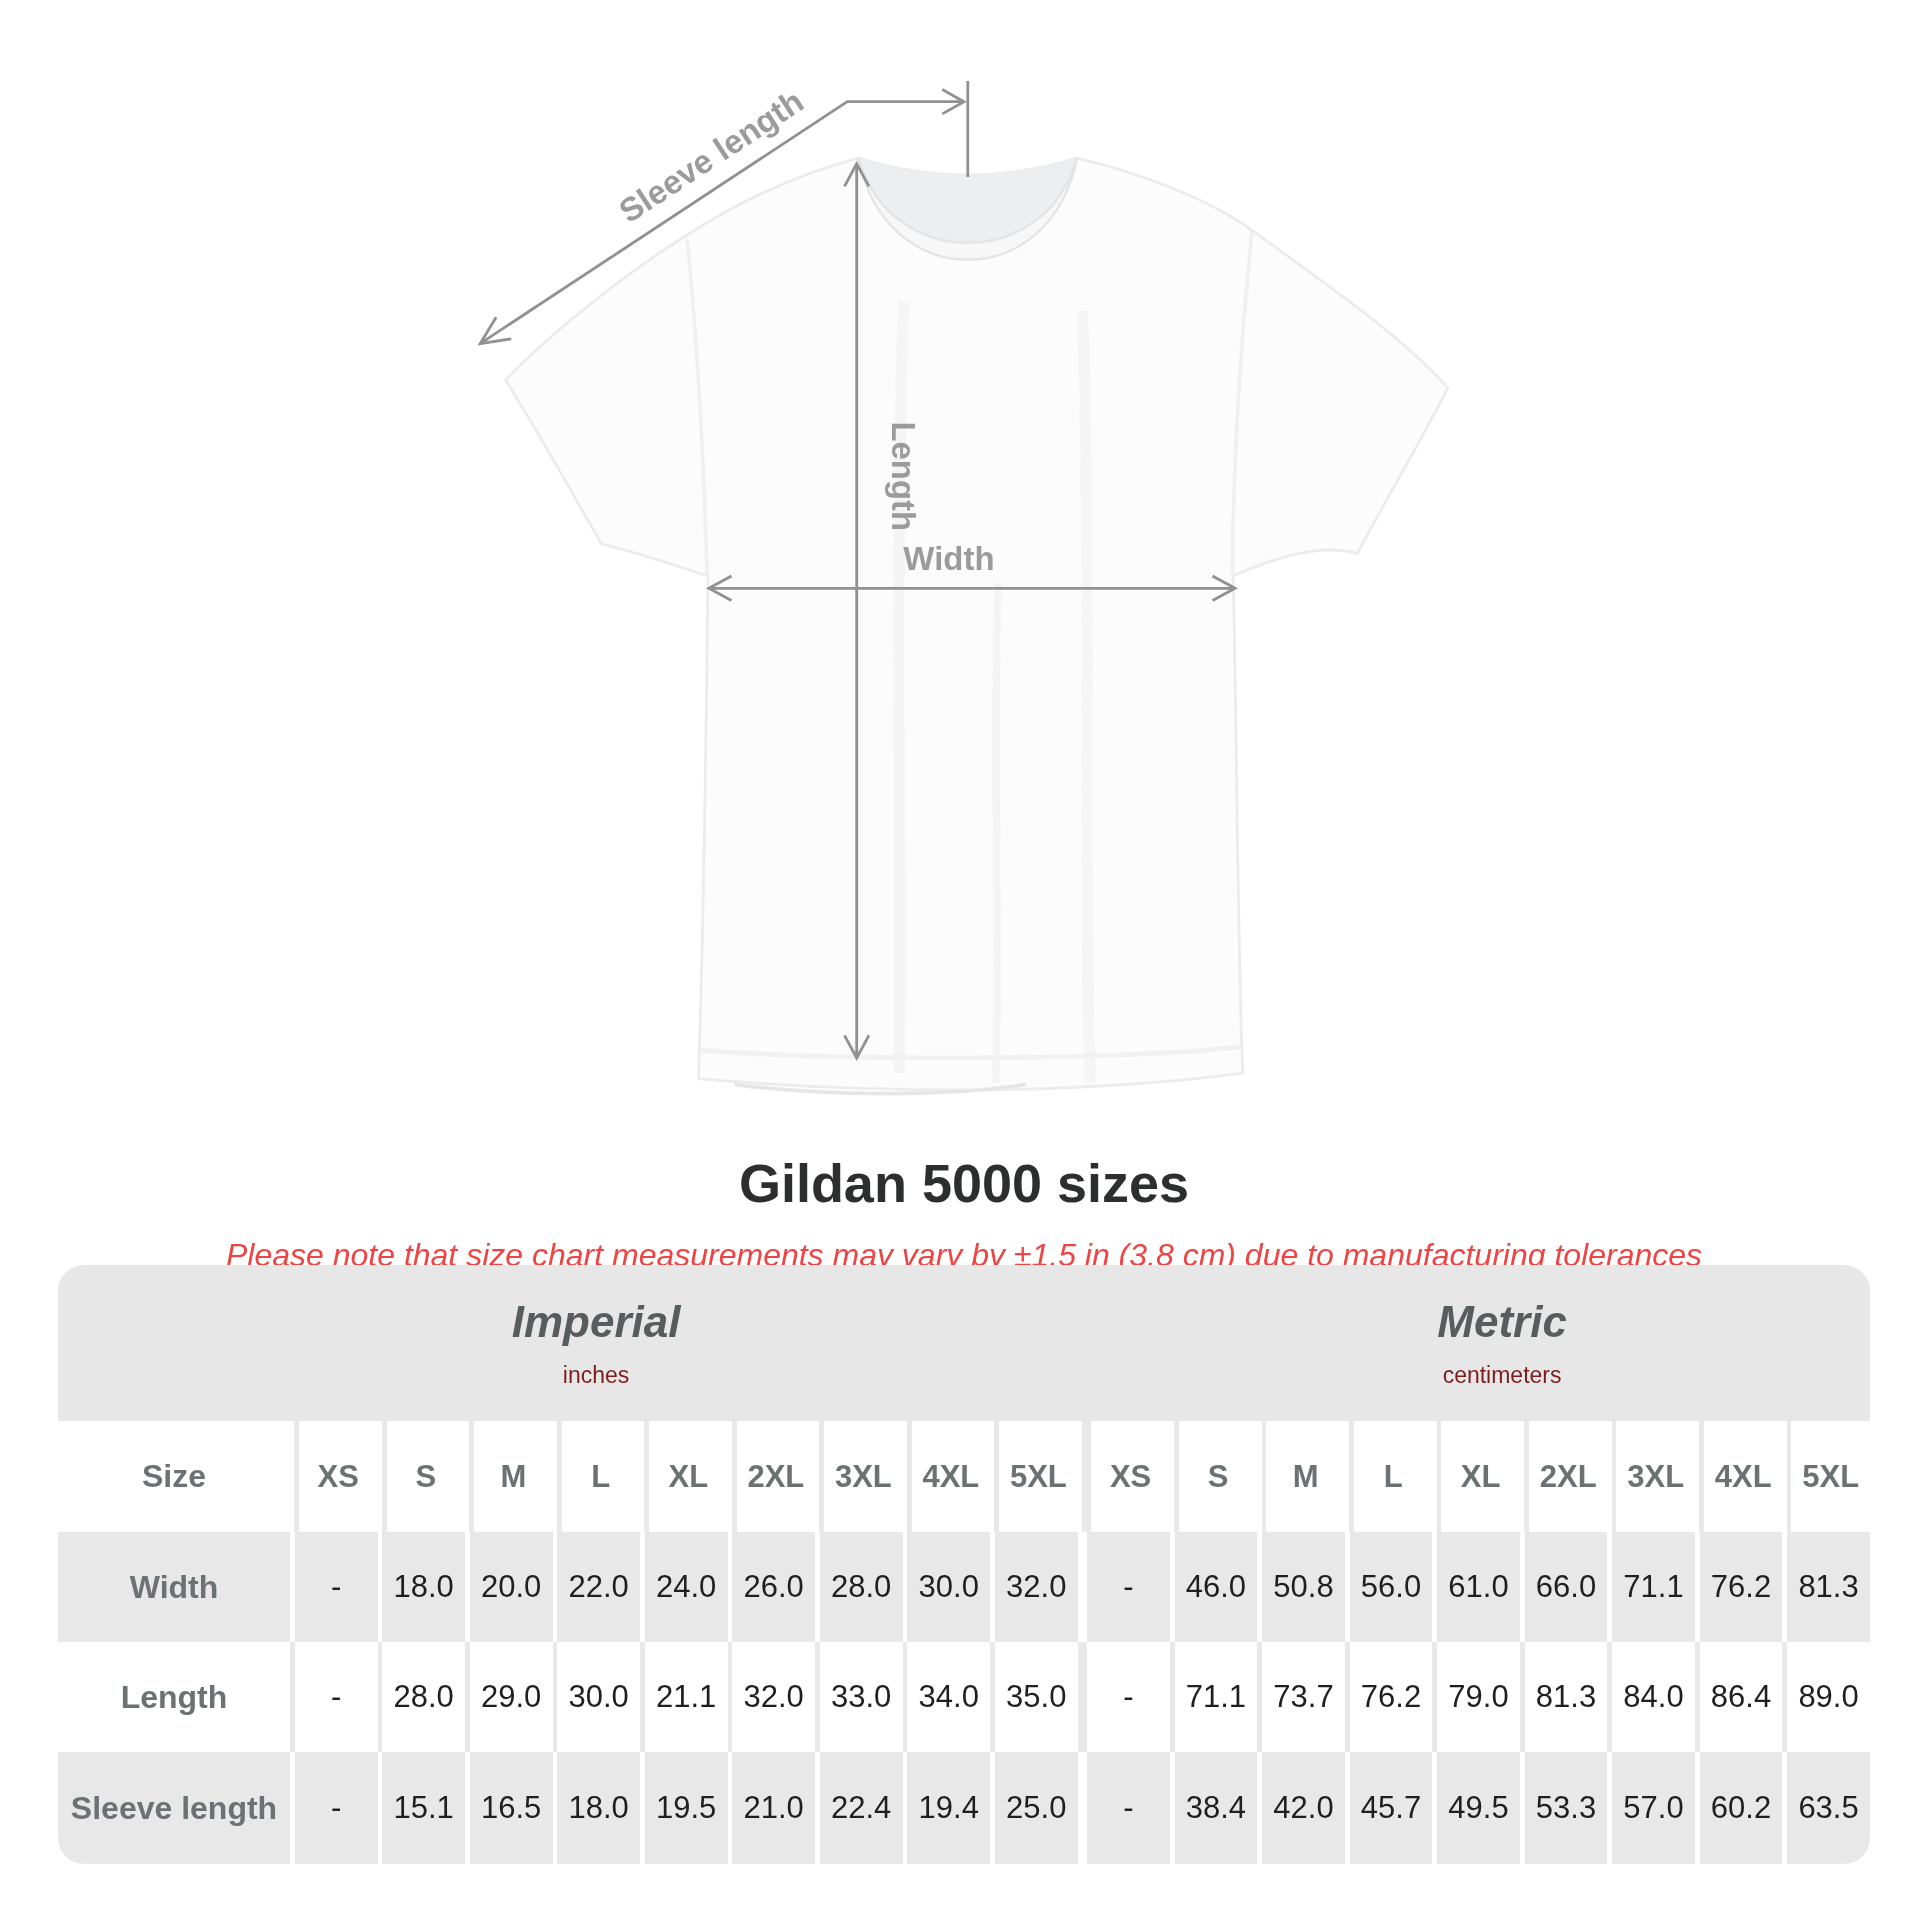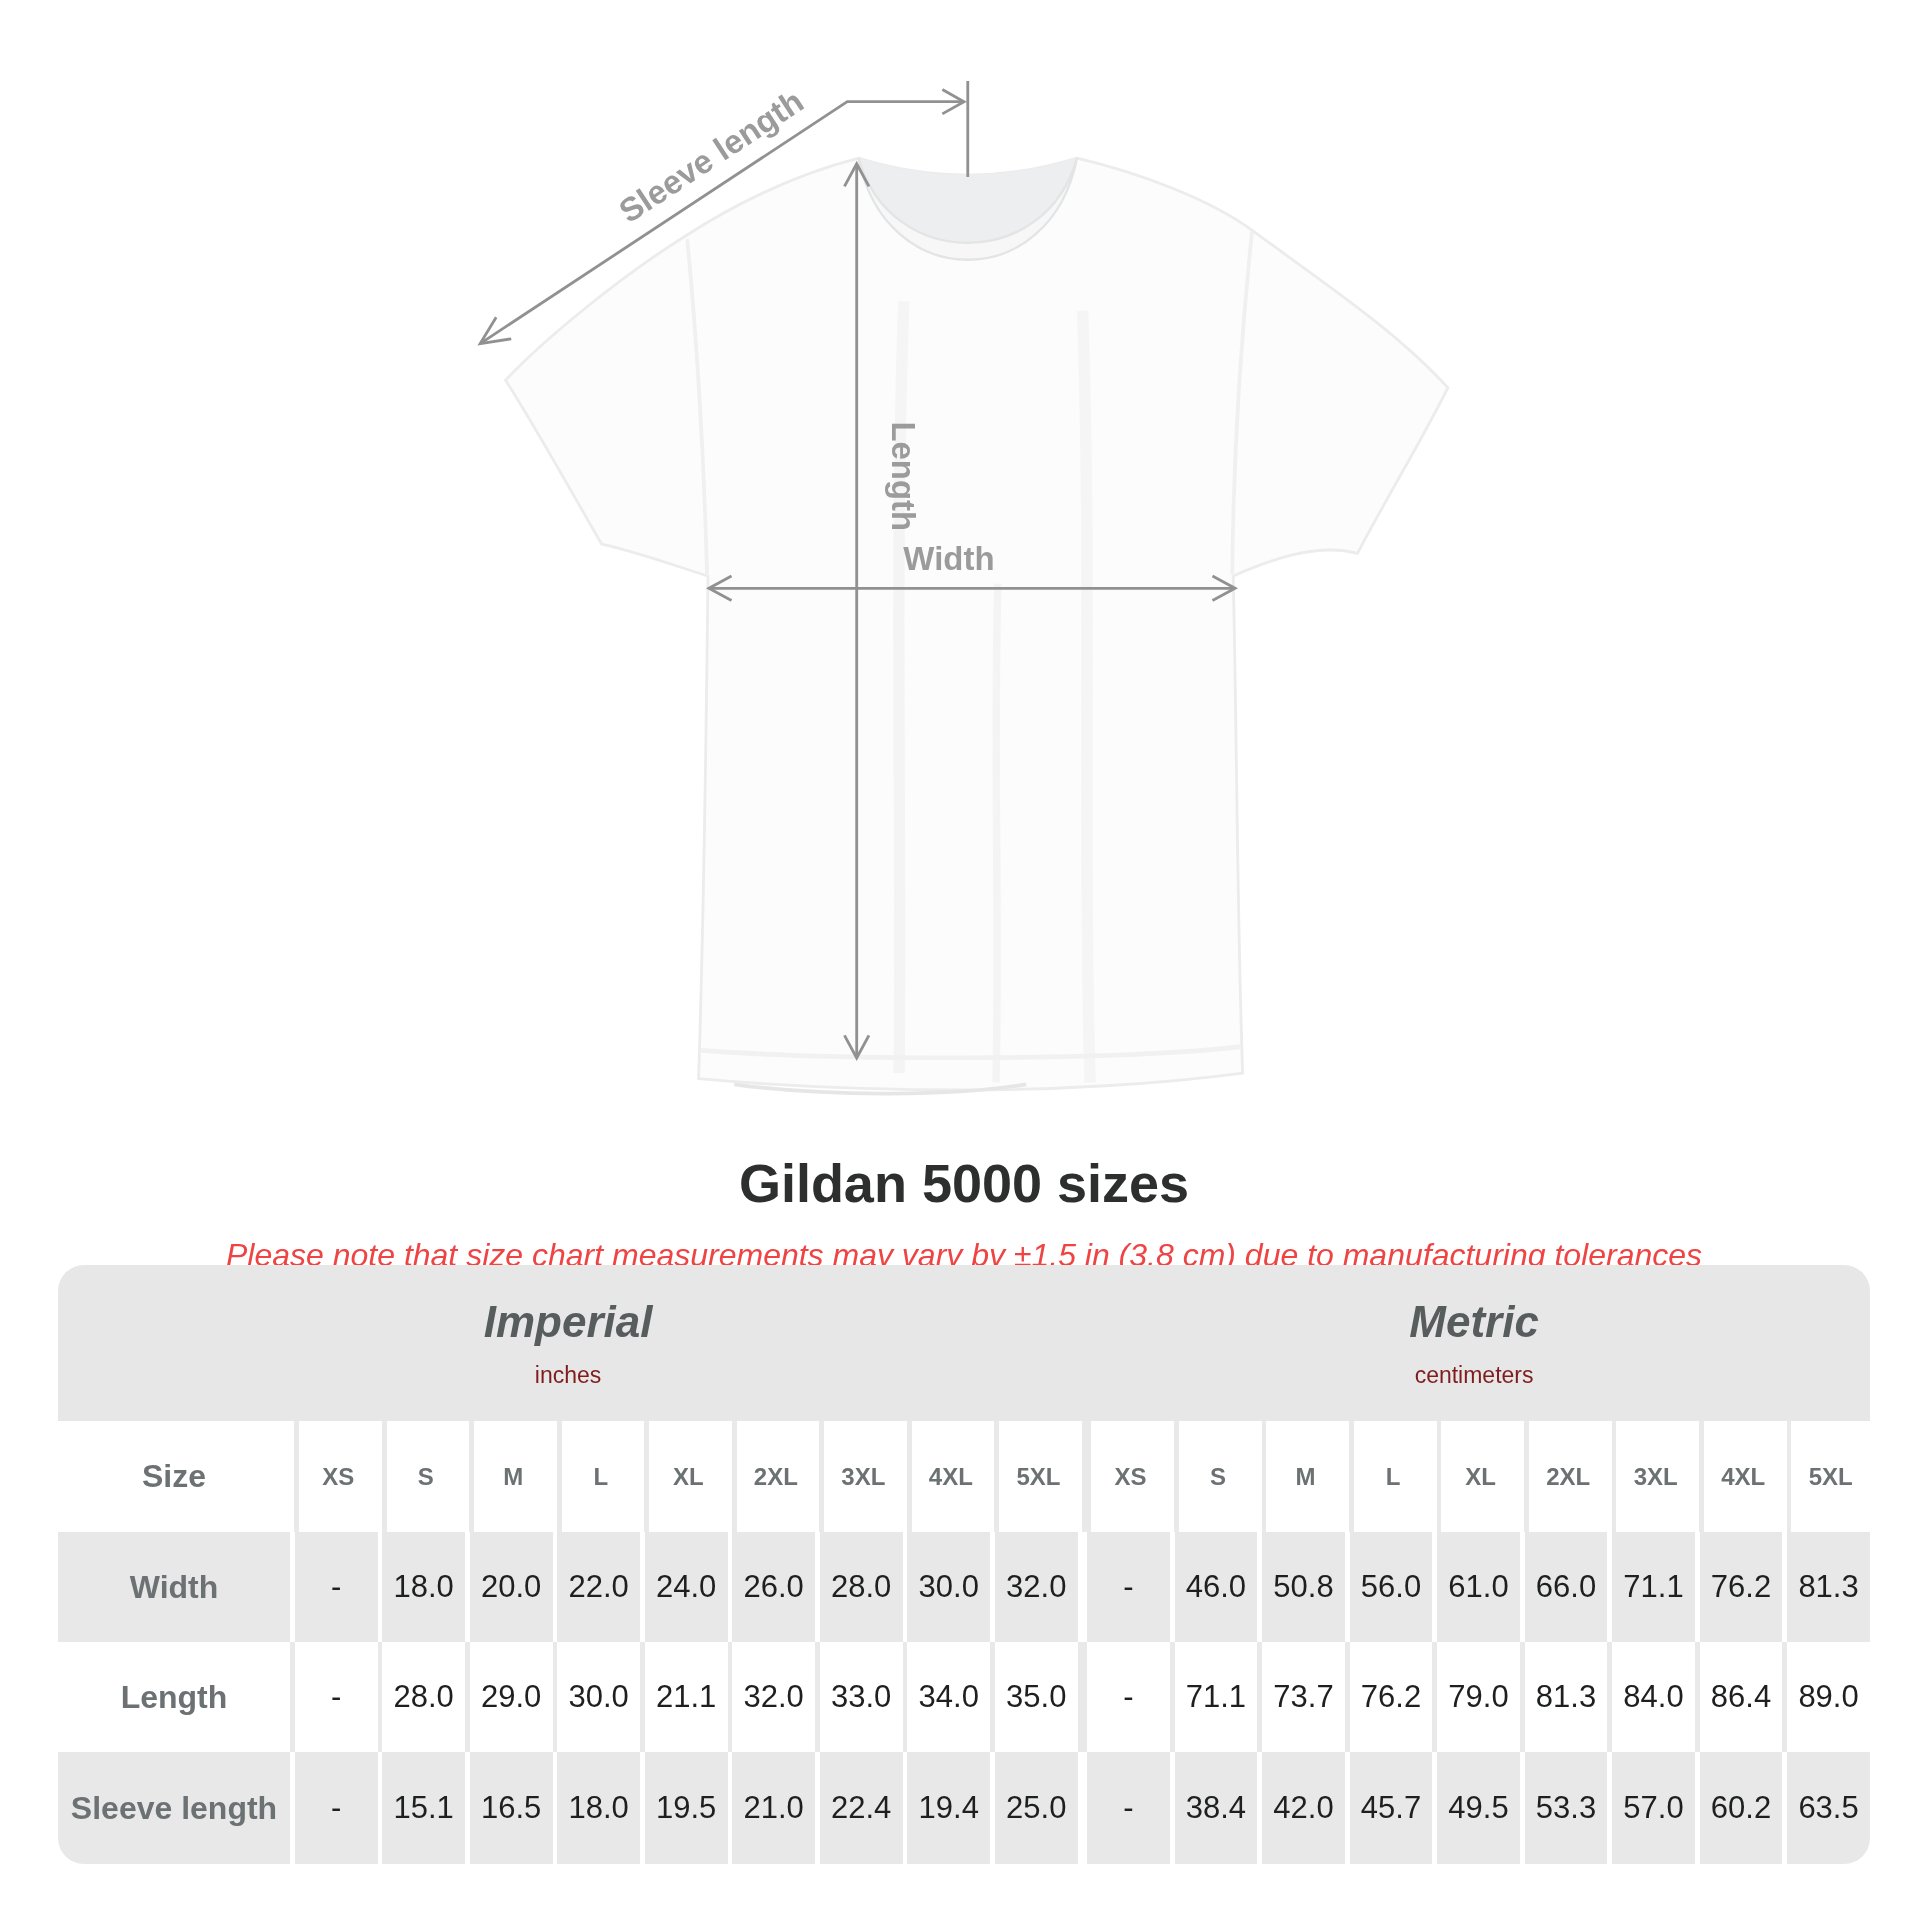--- a/index.html
+++ b/index.html
@@ -11,35 +11,35 @@
 
   
   .title-block{position:absolute;top:1152px;left:0;width:100%;text-align:center;}
   .title{font-size:54px;font-weight:bold;color:#2d2e2e;letter-spacing:0;}
   .subtitle{margin-top:22.6px;font-size:32px;font-style:italic;color:#ef4444;}
 
   
   .size-table{position:absolute;left:58px;top:1265px;width:1812px;}
   .band{position:relative;height:156px;background:#e7e7e8;border-radius:26px 26px 0 0;}
   .band-group{position:absolute;top:0;height:100%;display:flex;flex-direction:column;
-    justify-content:center;align-items:center;gap:15px;}
+    justify-content:center;align-items:center;gap:15px;padding-left:28px;}
   .g-imperial{left:0;width:56.3%;}
   .g-metric{left:56.3%;width:43.7%;}
   .band-title{font-size:44px;font-weight:bold;font-style:italic;color:#575c5d;}
   .band-sub{font-size:23px;color:#7f1d1d;}
 
   .trow{display:flex;gap:4.7px;}
   .r-sizes{height:111px;gap:9px;}
   .r-data{height:110px;}
   .r-last{height:112px;}
   .cl{flex:0 0 232px;display:flex;align-items:center;justify-content:center;
     font-weight:bold;font-size:32px;color:#6c7273;}
   .cd{flex:1 1 0;display:flex;align-items:center;justify-content:center;
     font-size:31px;color:#1e1f1f;position:relative;}
-  .sz{font-weight:bold;font-size:24px;color:#6c7273;}
+  .sz{font-weight:bold;font-size:31px;color:#6c7273;}
   .mfirst{margin-left:4.7px;}
   .r-gray .cl,.r-gray .cd{background:#e8e8e9;}
   .r-white .cd::before{content:"";position:absolute;left:-4.7px;top:0;width:4.7px;height:100%;background:#e9e9ea;}
   .r-white .cd.mfirst::before{left:-9.4px;width:9.4px;}
   .r-last .cl{border-bottom-left-radius:26px;}
   .r-last .cd:last-child{border-bottom-right-radius:26px;}
 </style>
 </head>
 <body>
 

